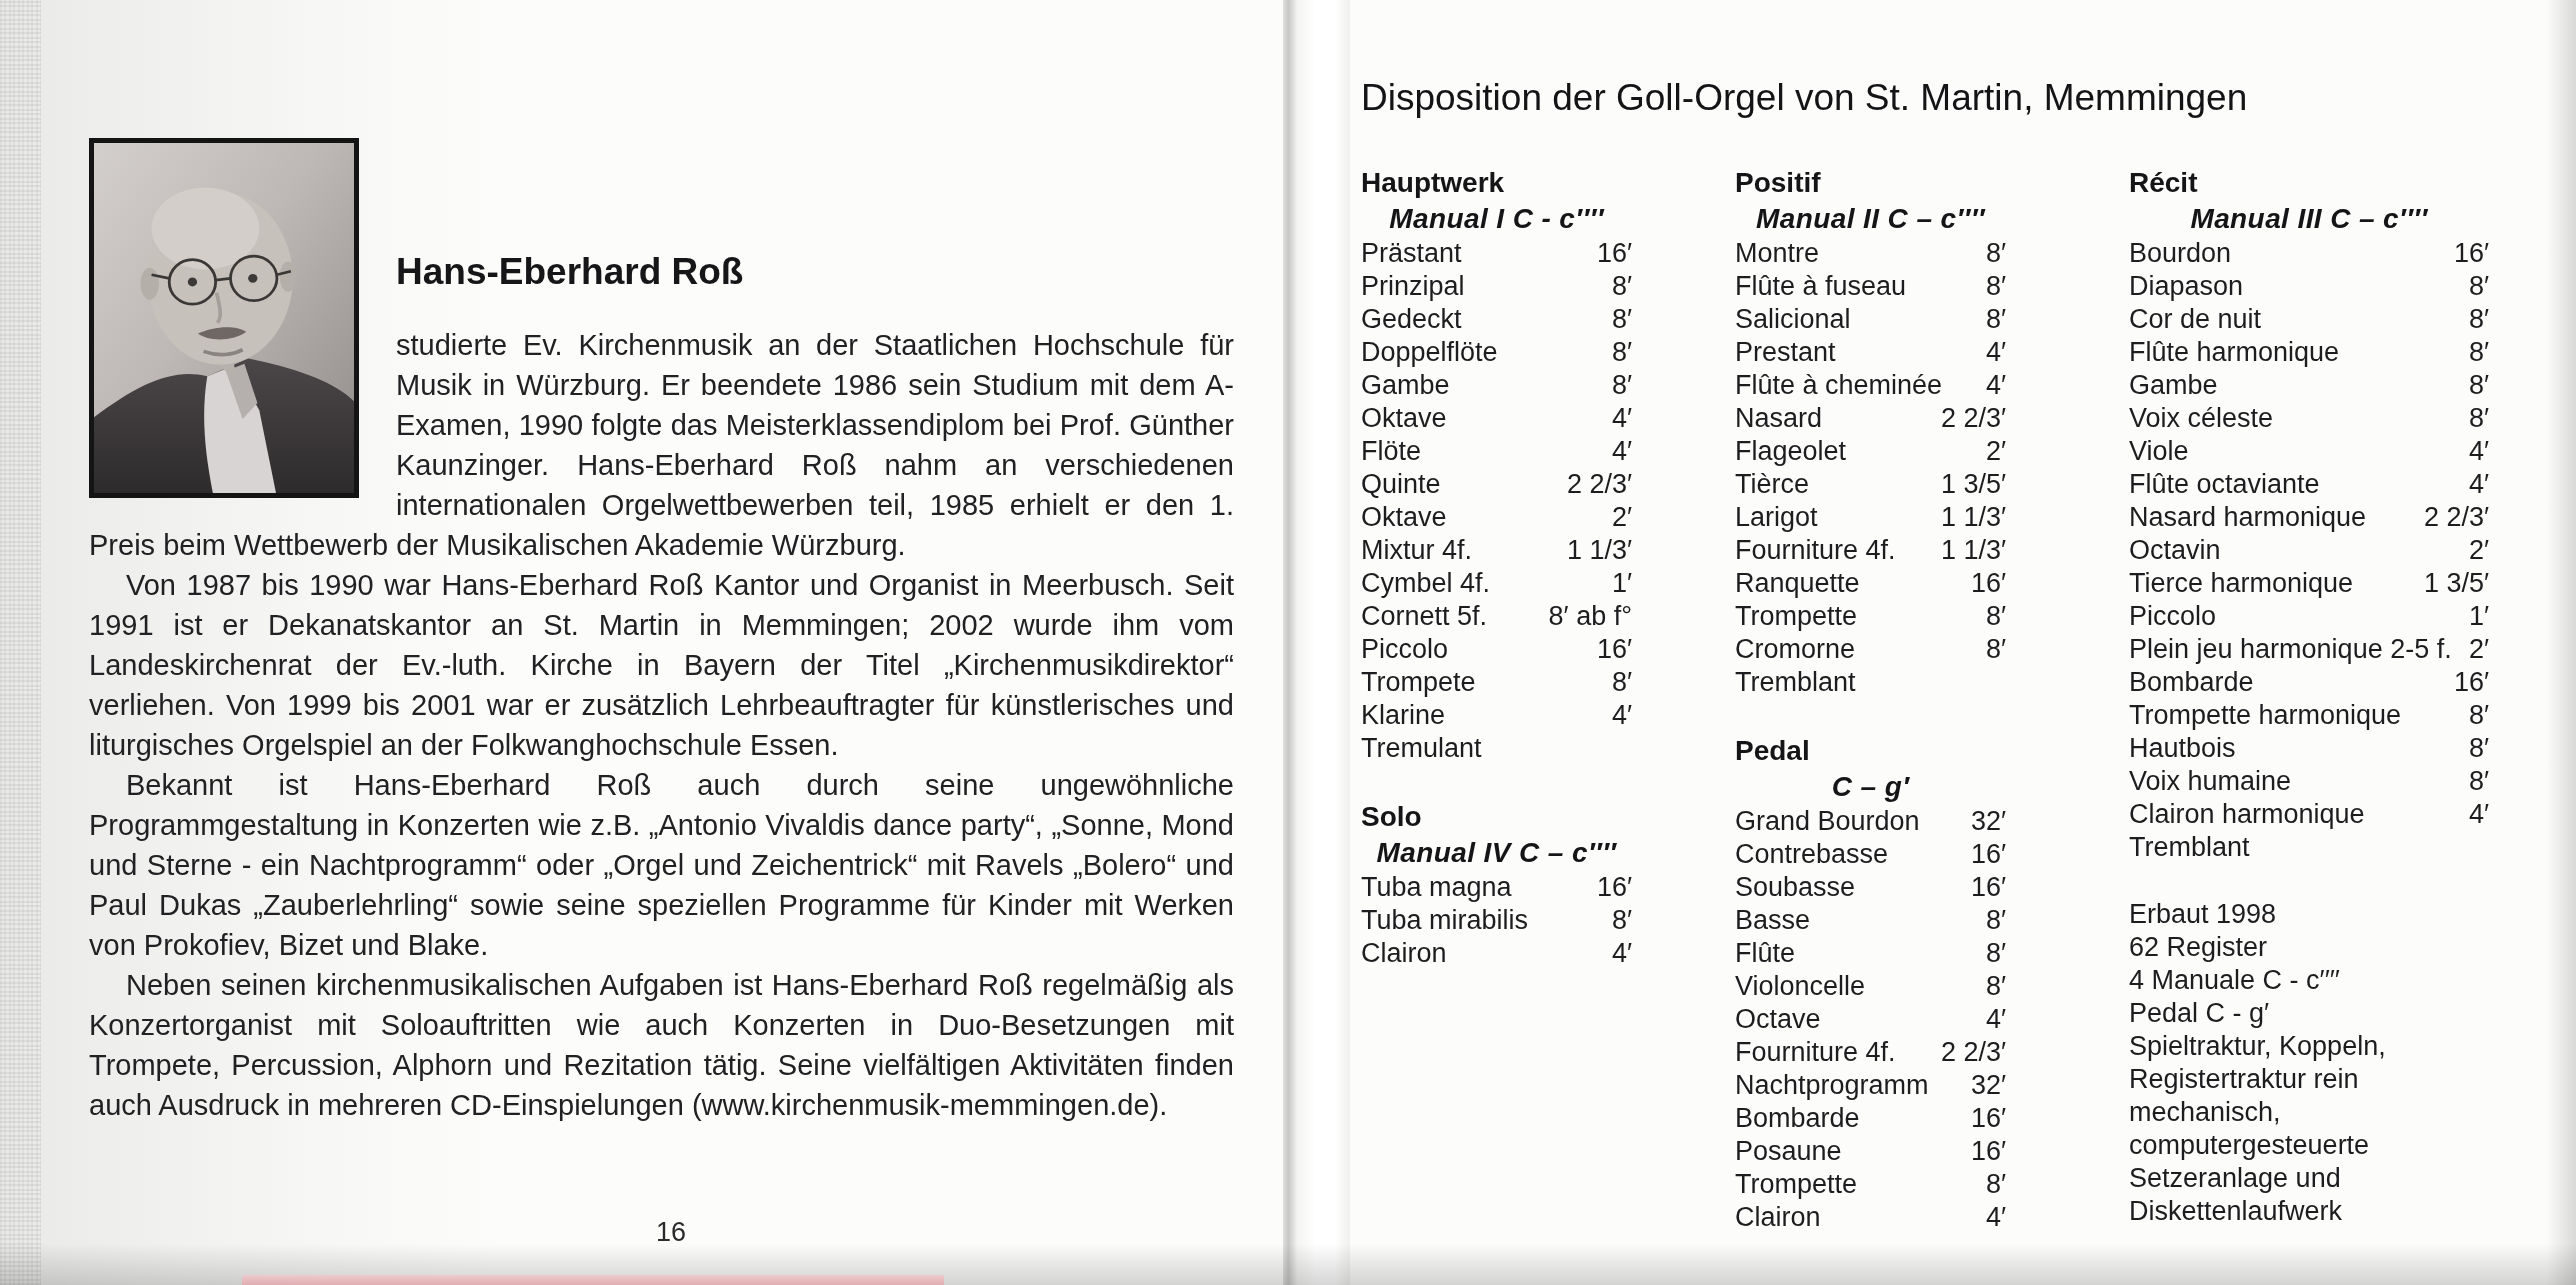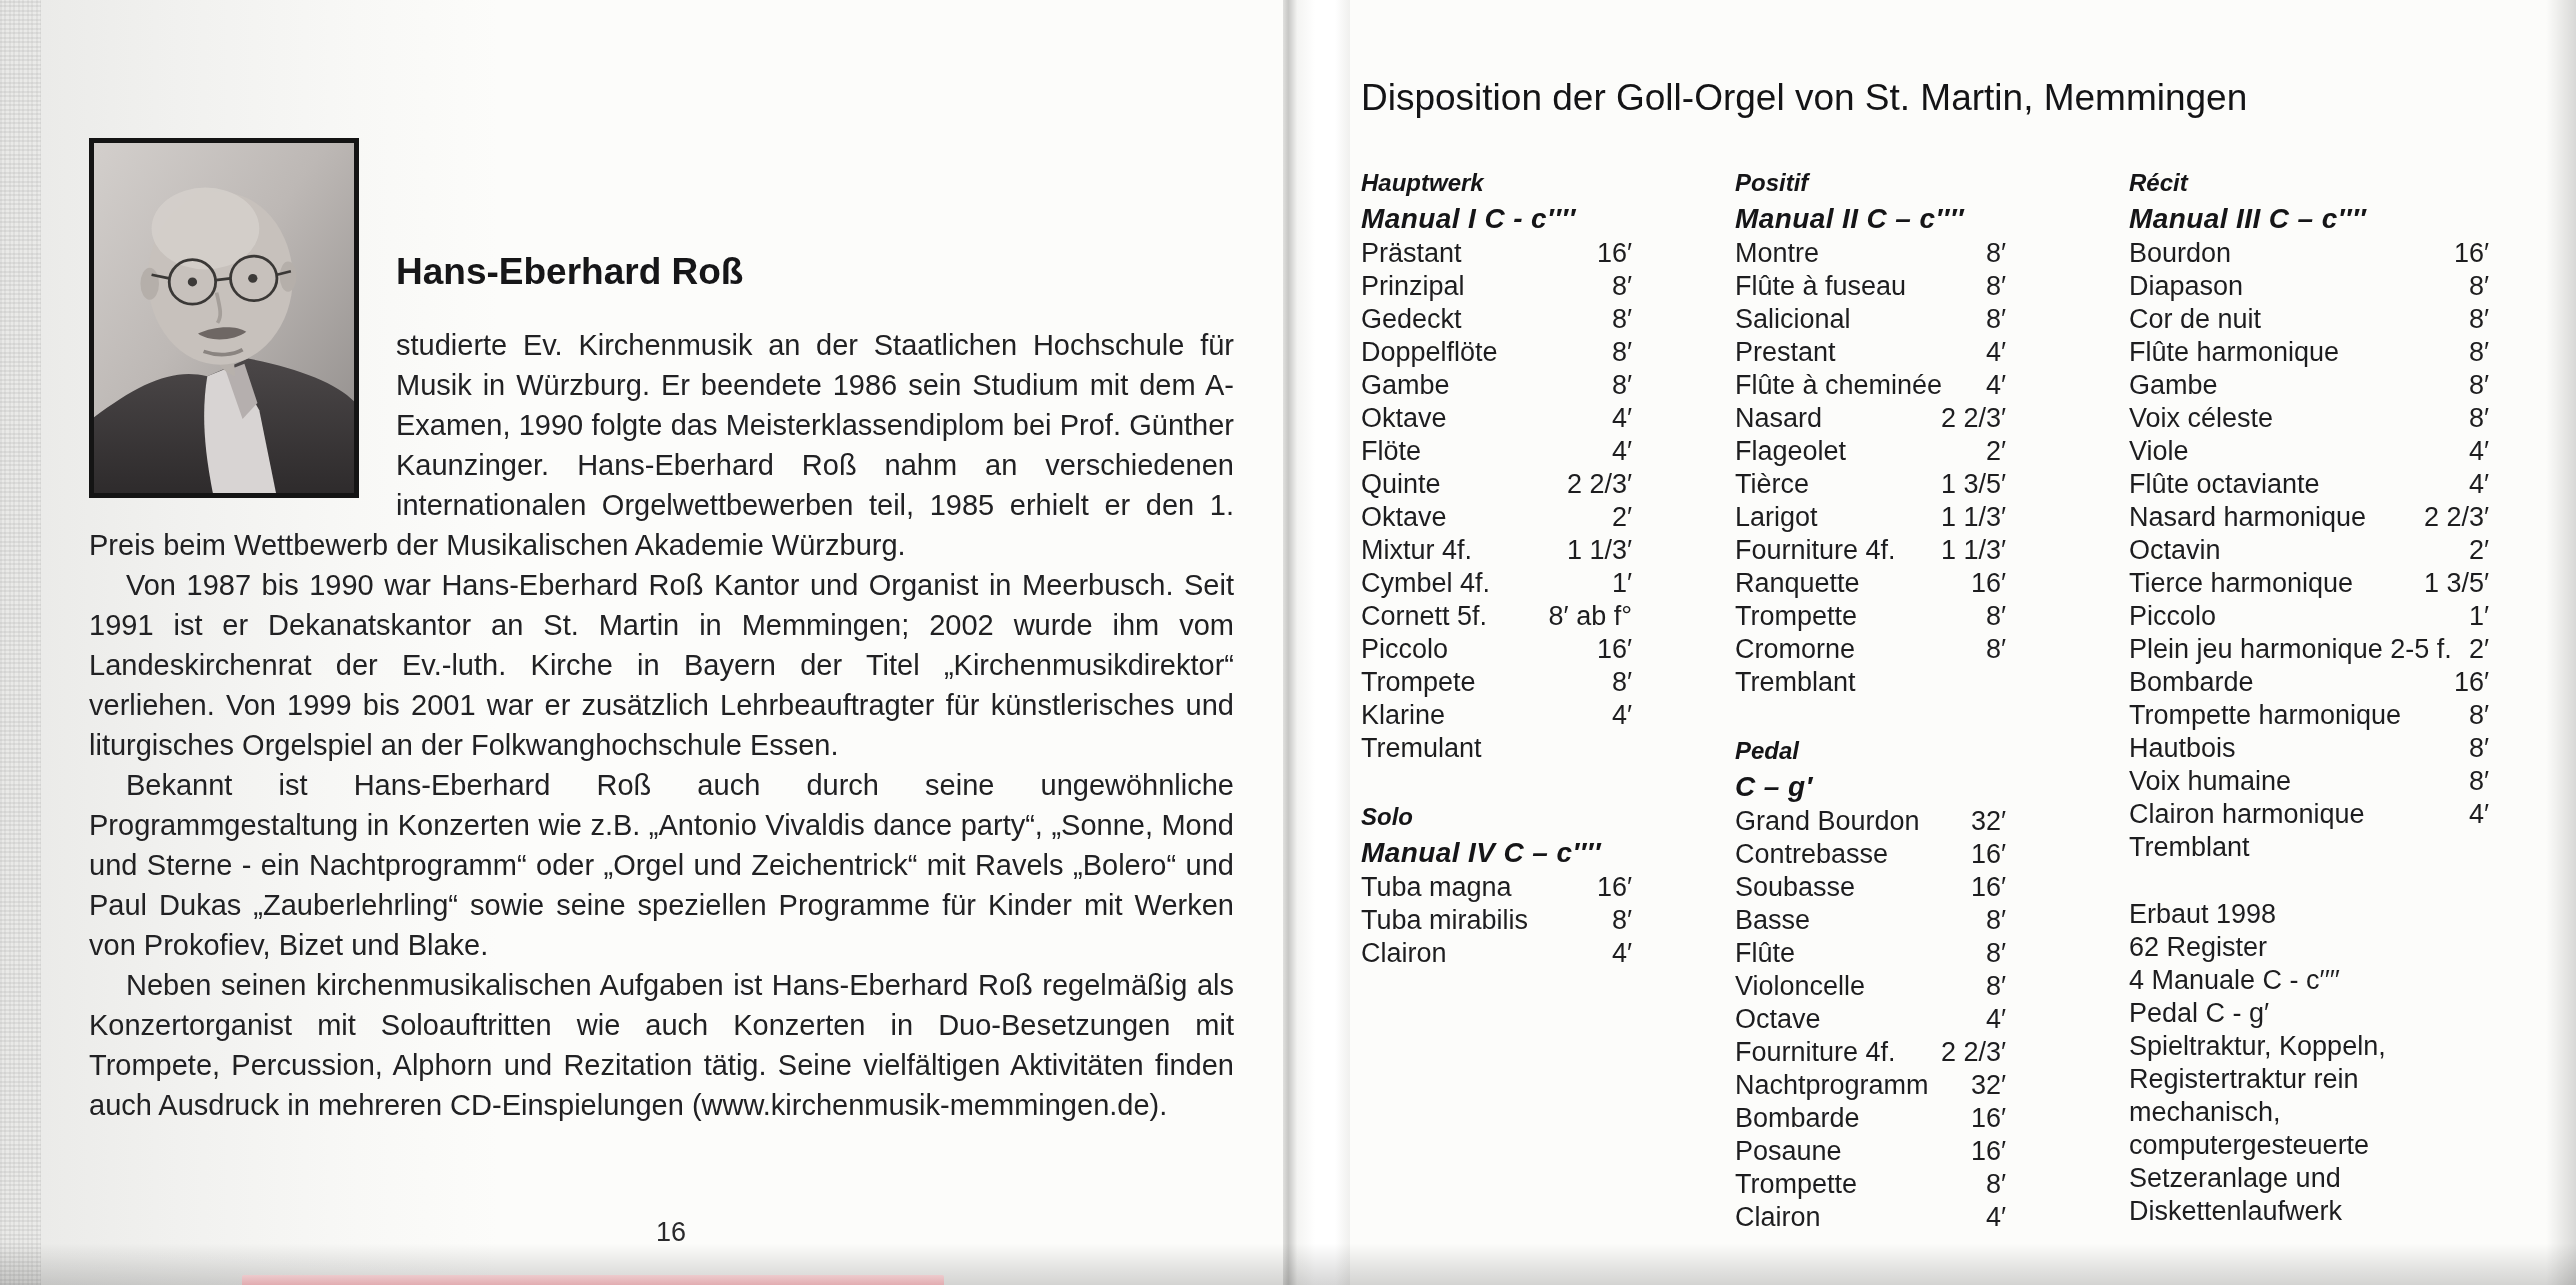--- a/index.html
+++ b/index.html
@@ -30,22 +30,22 @@
   .right-page{position:absolute;left:1350px;top:0;width:1226px;height:1285px;background:#fcfcfa;}
   .right-edge{position:absolute;left:2546px;top:0;width:30px;height:1285px;
      background:linear-gradient(90deg,rgba(0,0,0,0) 0,rgba(0,0,0,.14) 100%);}
   .disposition-title{position:absolute;left:1361px;top:77px;width:1185px;
      font-size:37px;font-weight:normal;line-height:41px;color:#141416;}
   .organ-col{position:absolute;top:165px;}
   #col-0{left:1361px;width:271px;}
   #col-1{left:1735px;width:271px;}
   #col-2{left:2129px;width:360px;}
   .block + .block{margin-top:34px;}
-  .sec-name{font-size:24px;font-weight:bold;line-height:36px;color:#151517;font-style:italic;}
-  .sec-range{font-size:28px;font-weight:bold;font-style:italic;line-height:36px;color:#151517;letter-spacing:0.4px;}
+  .sec-name{font-size:28px;font-weight:bold;line-height:36px;color:#151517;}
+  .sec-range{font-size:28px;font-weight:bold;font-style:italic;line-height:36px;color:#151517;letter-spacing:0.4px;text-align:center;}
   .stop-row{display:flex;justify-content:space-between;align-items:baseline;
      font-size:27px;line-height:33px;color:#1d1d1f;}
   .stop-name{white-space:nowrap;}
   .stop-pitch{white-space:nowrap;padding-left:9px;}
   .info-line{font-size:27px;line-height:33px;color:#1d1d1f;}
 
   
   .bottom-shadow{position:absolute;left:0;top:1243px;width:2576px;height:42px;
      background:linear-gradient(180deg,rgba(0,0,0,0) 0,rgba(0,0,0,.09) 55%,rgba(0,0,0,.16) 100%);}
   .pink-edge{position:absolute;left:242px;top:1275px;width:702px;height:10.7px;border-radius:1.8px;

